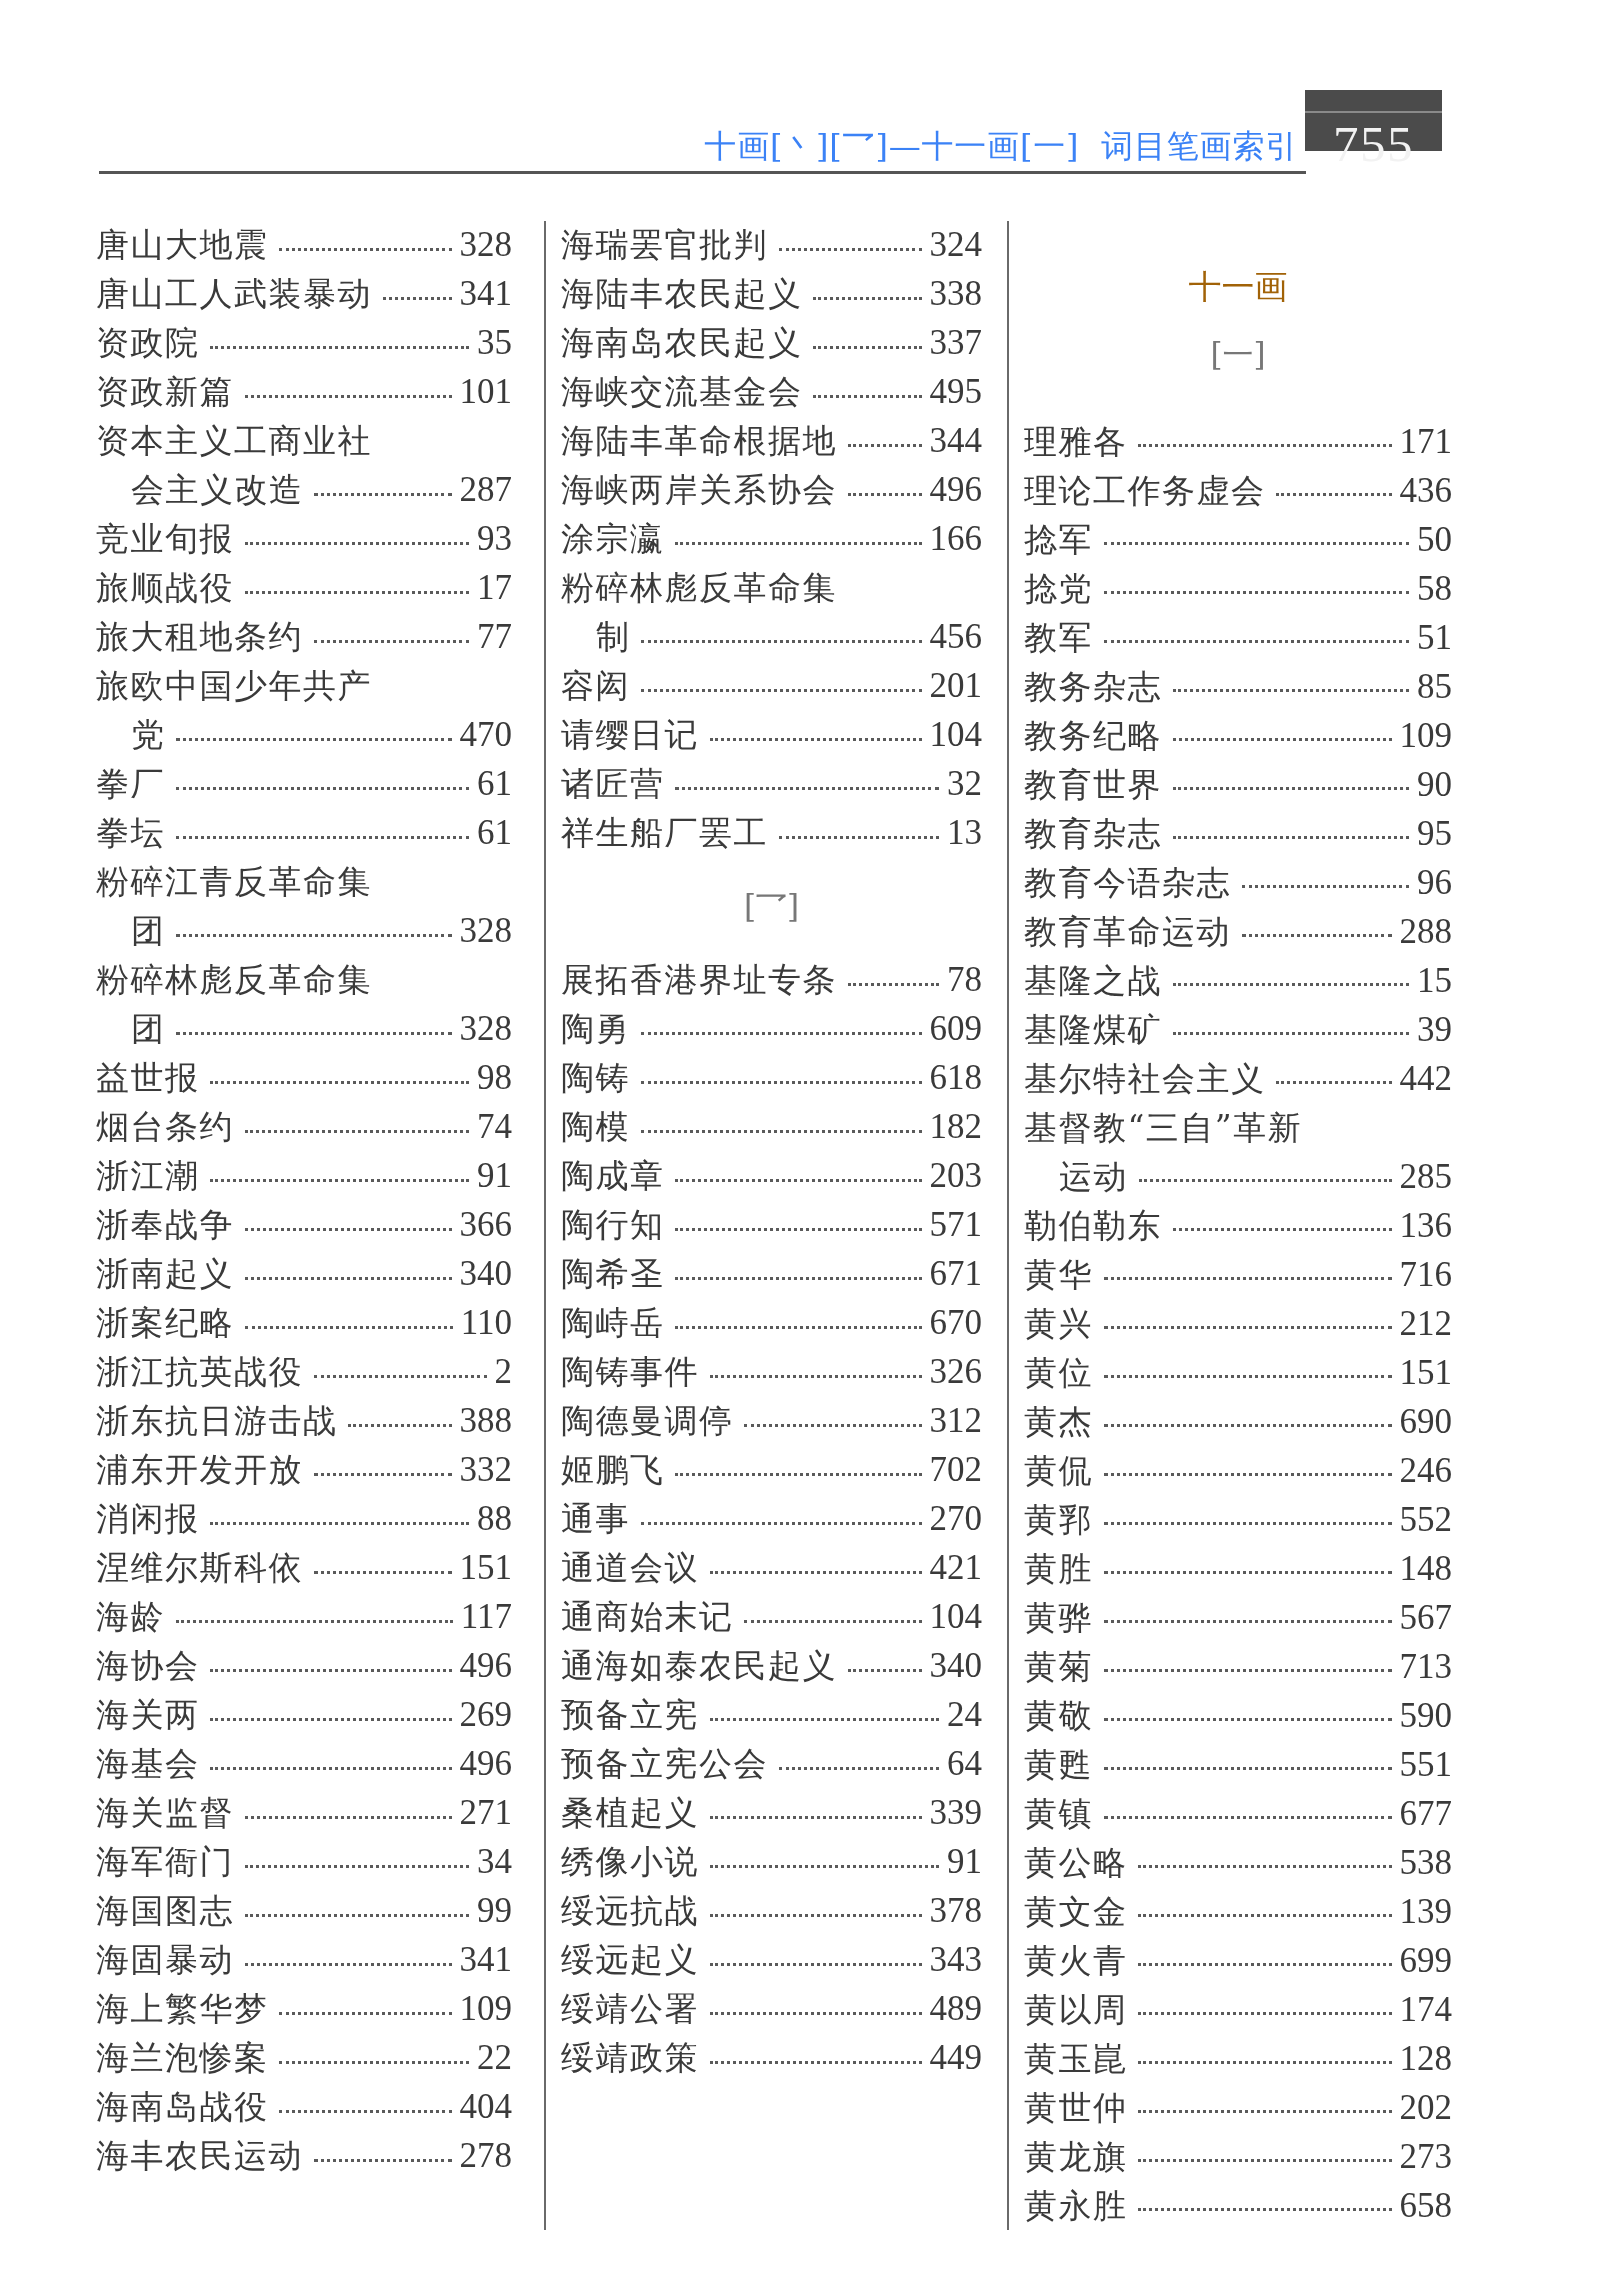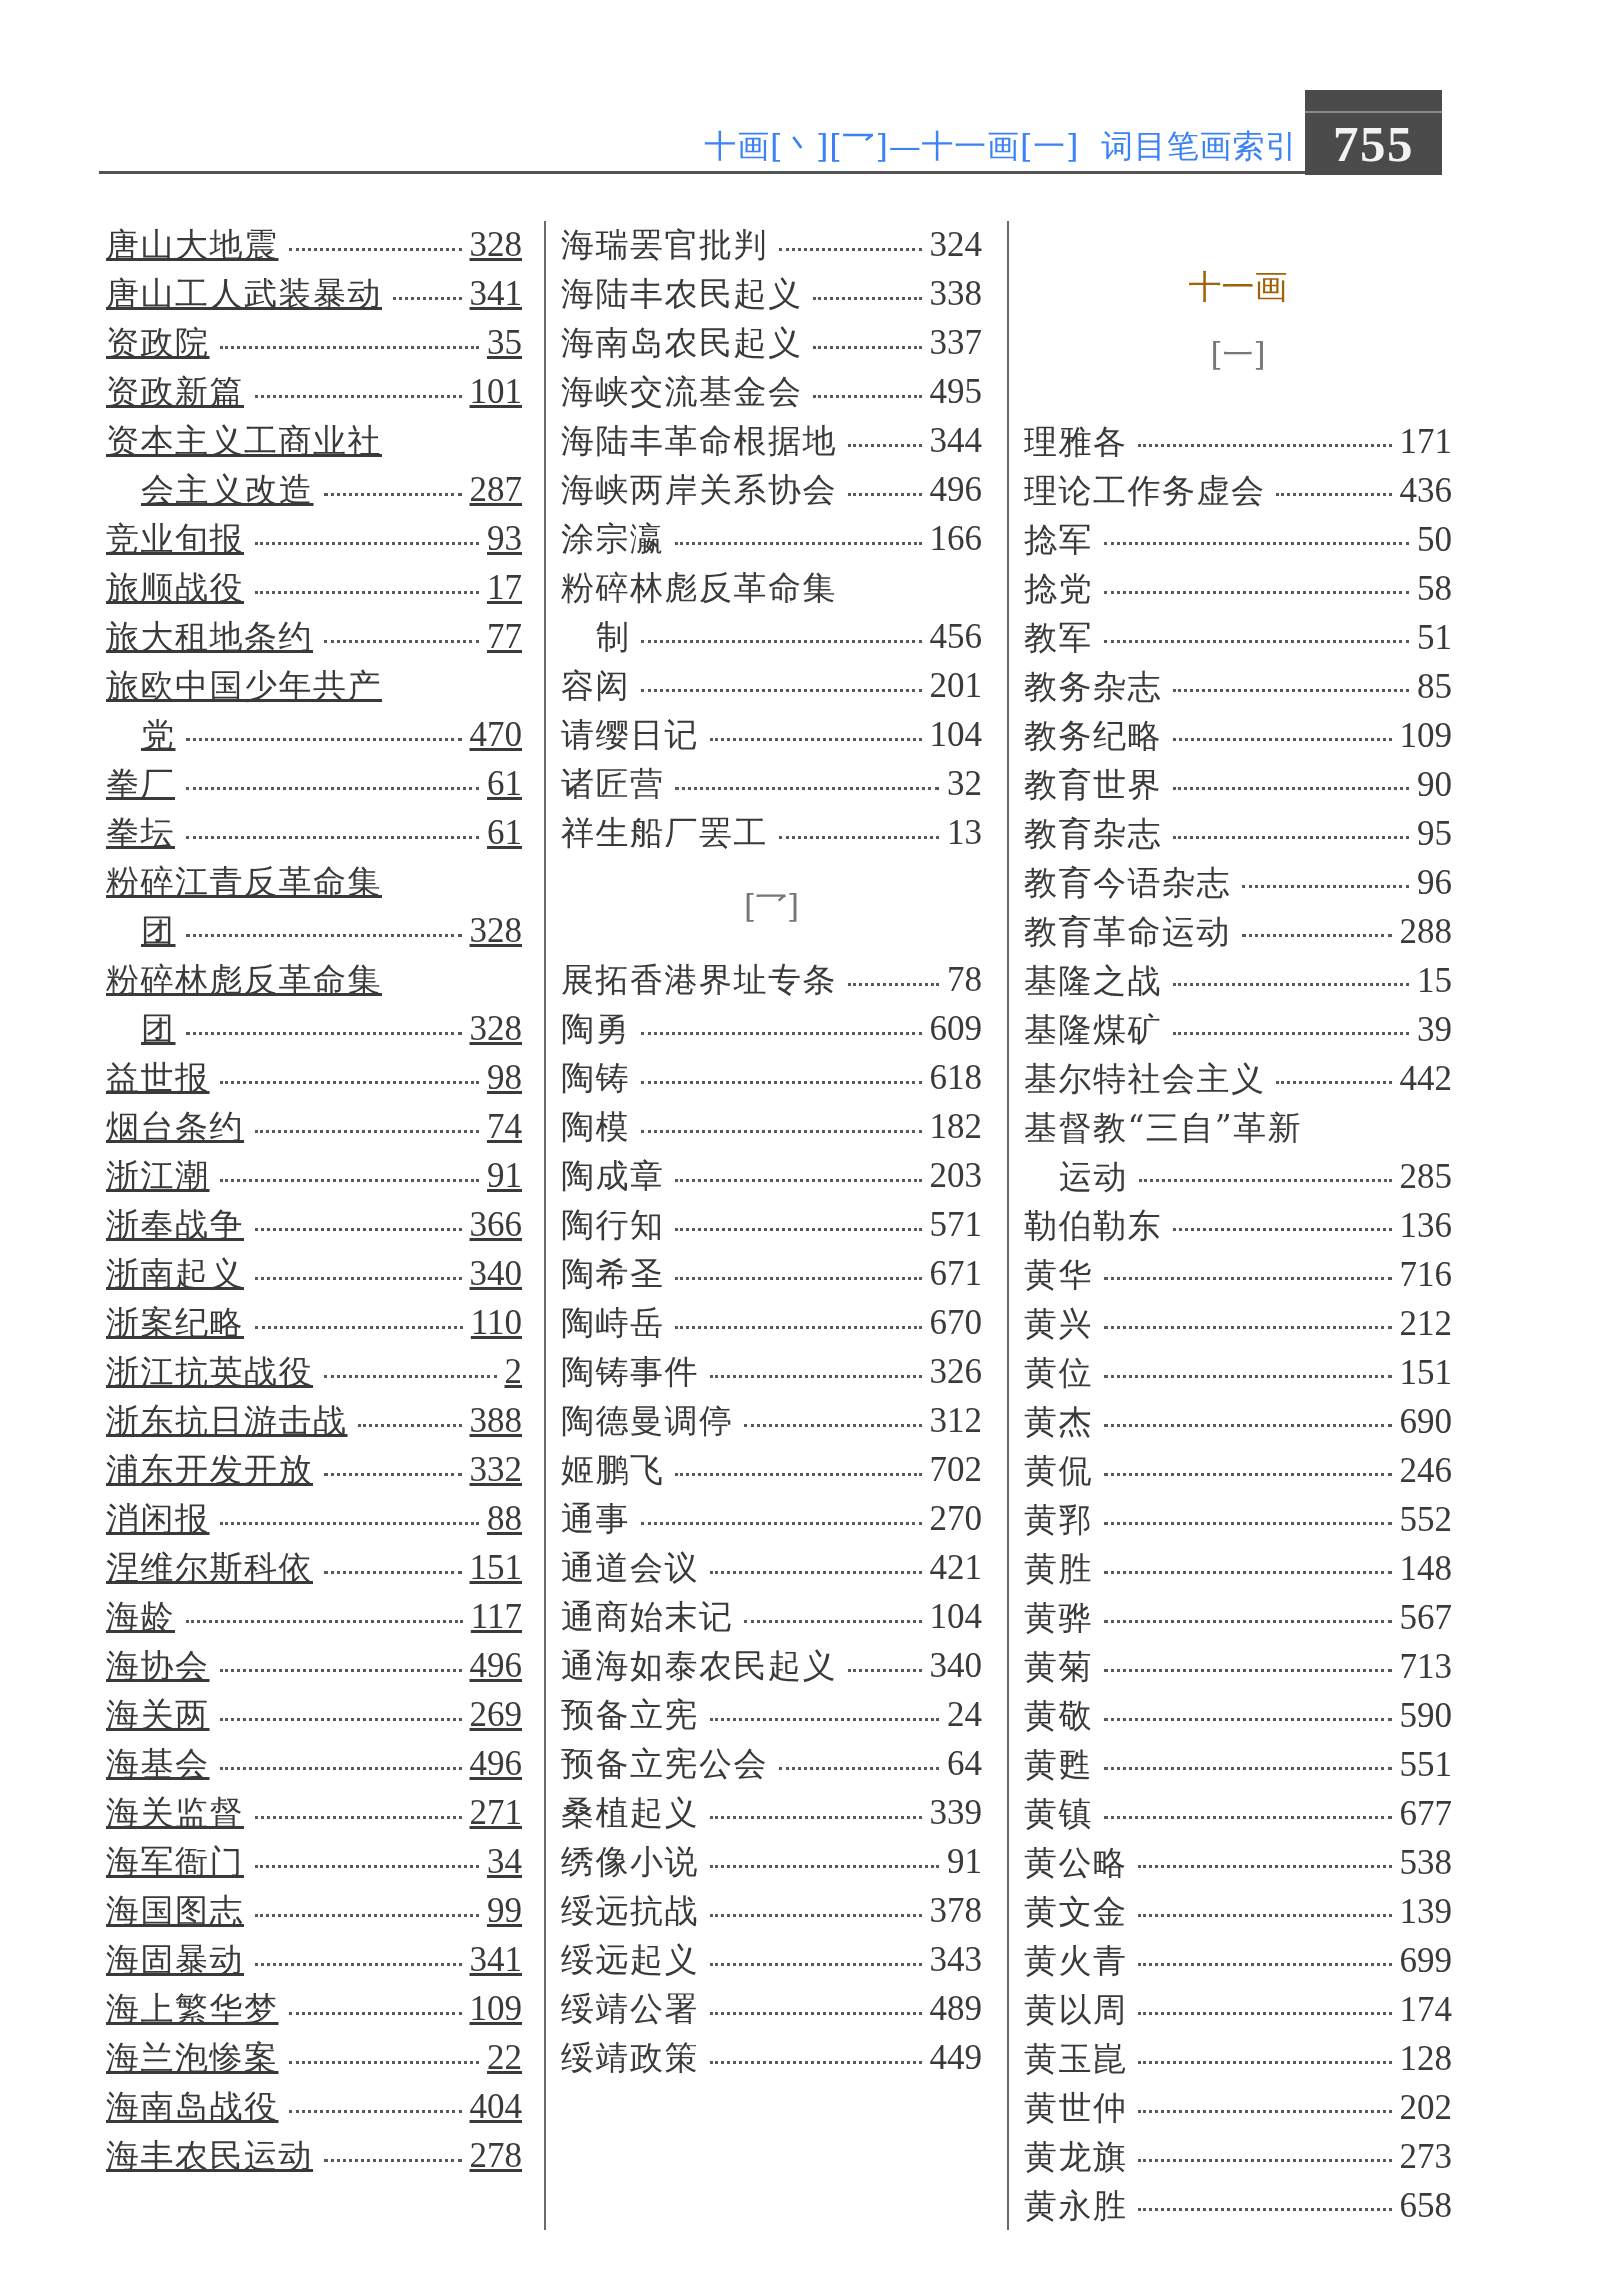--- a/index.html
+++ b/index.html
@@ -10,23 +10,22 @@
   }
   .header-rule {
     position: absolute; left: 99px; top: 171px; width: 1207px; height: 3.1px;
     background: #555555;
   }
   .header-title {
     position: absolute; right: 304px; top: 123px; height: 46px; line-height: 46px;
     font-size: 32px; color: #3b82f6; white-space: pre; letter-spacing: 0.8px;
   }
   .page-box {
-    position: absolute; left: 1305px; top: 90px; width: 137px; height: 85px;
+    position: absolute; left: 1305px; top: 90px; width: 137px; height: 61px;
     background: #4b4b4b;
-    font-weight: bold;
   }
   .page-box .stripe {
     position: absolute; left: 0; right: 0; top: 21px; height: 2.3px; background: #8a8a8a;
   }
   .page-box .num {
     position: absolute; left: 0; right: 0; top: 23px; height: 62px; line-height: 62px;
     text-align: center; color: #f2f2f2; font-size: 51px;
     font-family: "Liberation Serif", "DejaVu Serif", serif;
     letter-spacing: 1.5px;
   }
@@ -61,21 +60,21 @@
 <div class="header-title">十画[丶][乛]—十一画[一]  词目笔画索引</div>
 <div class="header-rule"></div>
 <div class="page-box">
   <div class="stripe"></div>
   <div class="num">755</div>
 </div>
 
 <div class="divider" style="left:544px;"></div>
 <div class="divider" style="left:1007px;"></div>
 
-<div class="col" id="col1" style="left:106px; width:416px;text-decoration:underline;">
+<div class="col" id="col1" style="left:96px; width:416px;">
     <div class="line">
       <span class="term">唐山大地震</span>
       <span class="leader"></span>
       <span class="page">328</span>
     </div>
     <div class="line">
       <span class="term">唐山工人武装暴动</span>
       <span class="leader"></span>
       <span class="page">341</span>
     </div>

